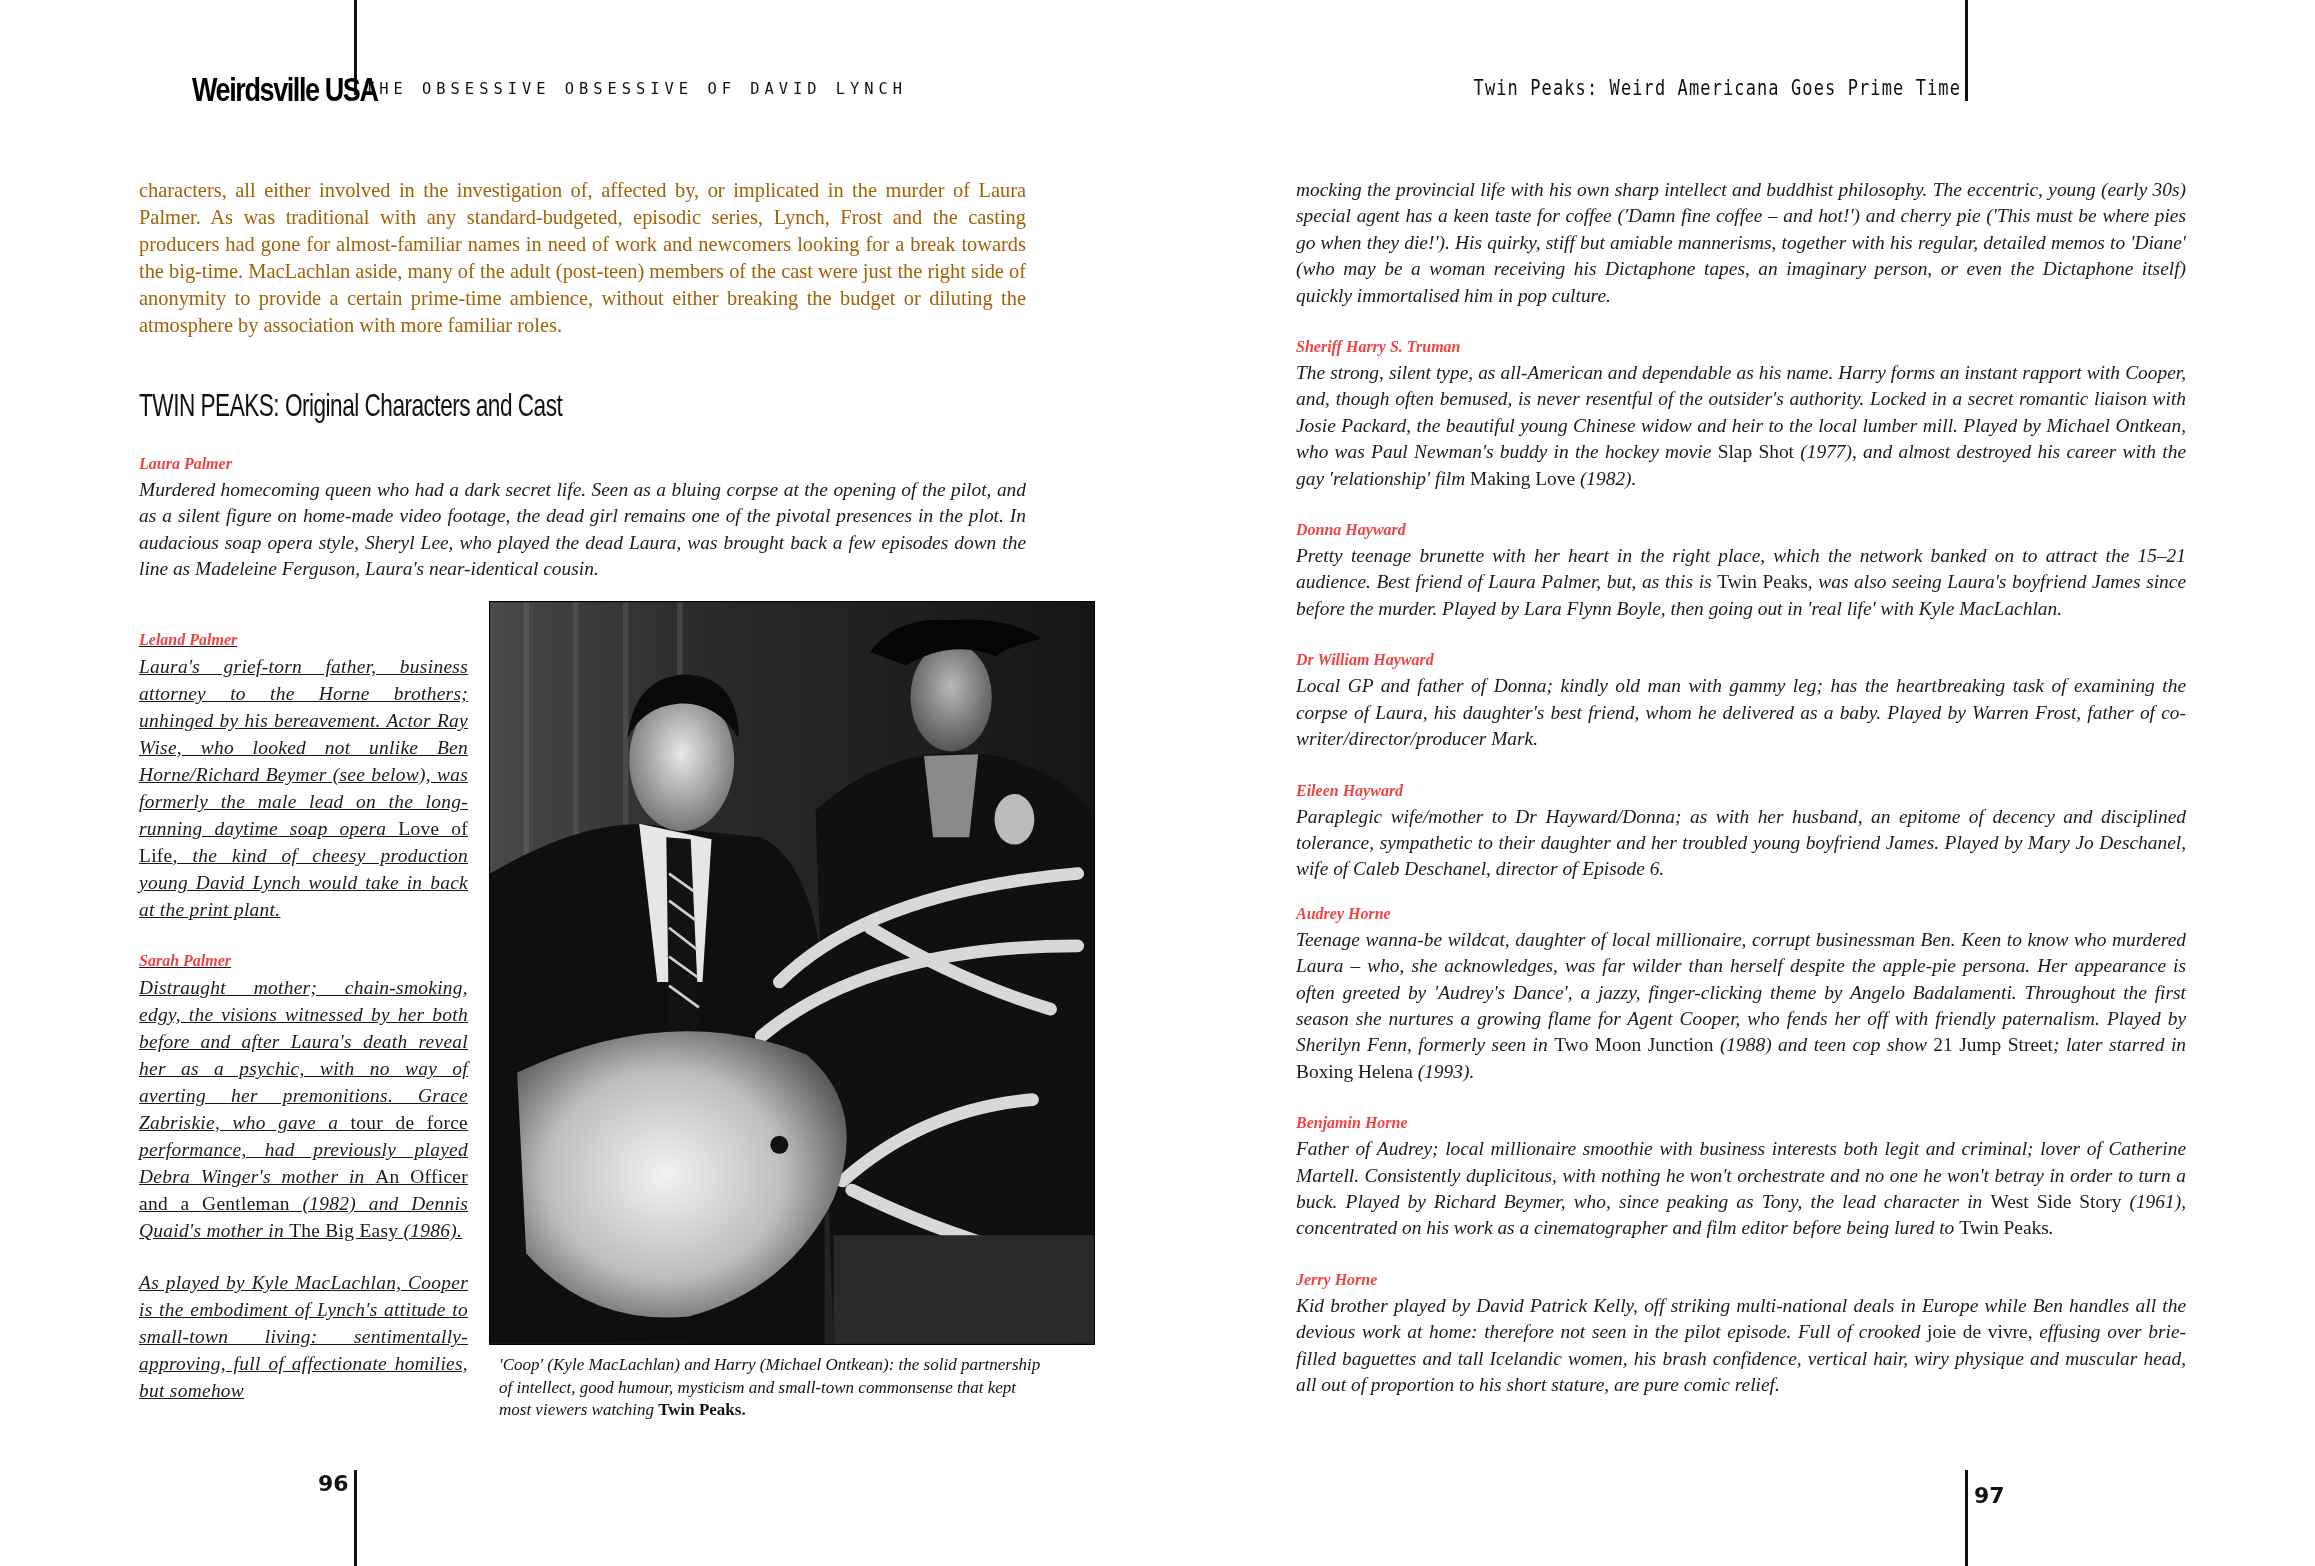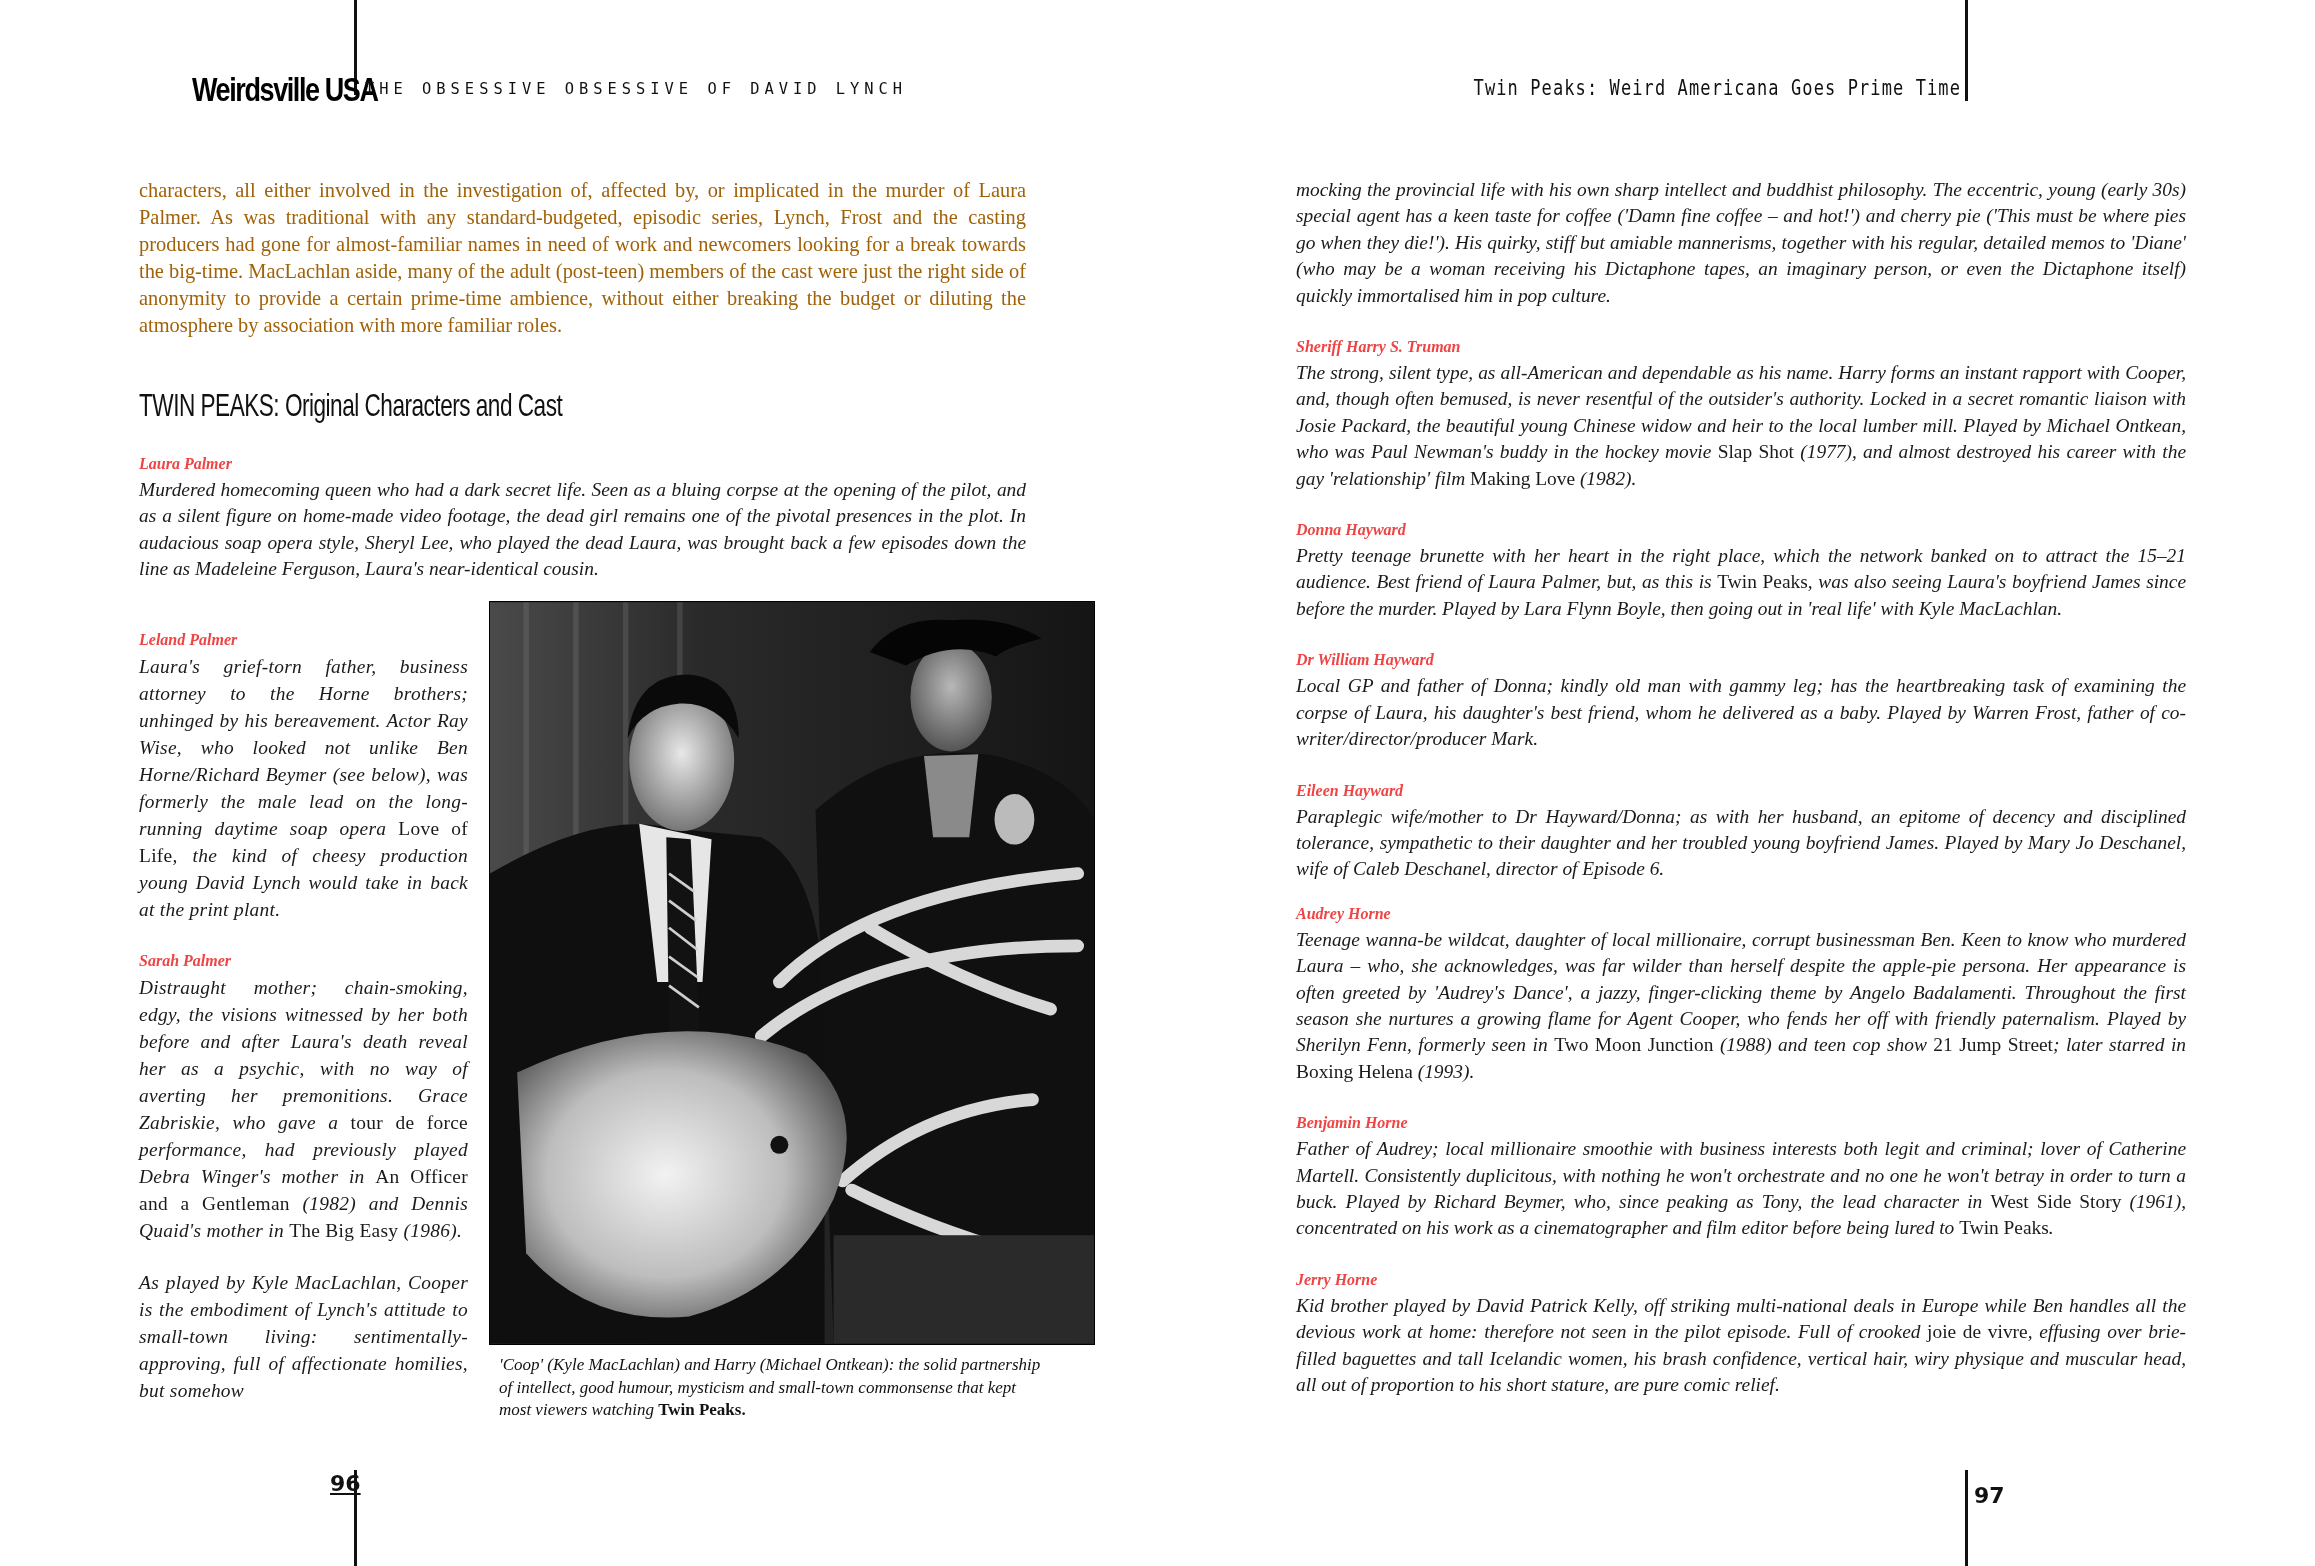--- a/index.html
+++ b/index.html
@@ -33,33 +33,33 @@
 
 <div class="rule" style="left:354px; top:0; height:95px;"></div>
 <div class="rule" style="left:1965px; top:0; height:101px;"></div>
 <div class="rule" style="left:354px; top:1470px; height:97px;"></div>
 <div class="rule" style="left:1965px; top:1470px; height:97px;"></div>
 
 <div class="hdr-logo">Weirdsville USA</div>
 <div class="hdr-sub">THE OBSESSIVE OBSESSIVE OF DAVID LYNCH</div>
 <div class="hdr-right">Twin Peaks: Weird Americana Goes Prime Time</div>
 
-<div class="page-num" style="left:330px;text-decoration:underline;">96</div>
+<div class="page-num" style="left:318px;">96</div>
 <div class="page-num" style="left:1974px;margin-top:12px;">97</div>
 
 <div class="col" style="left:139px; top:177px; width:887px;">
   <p class="body-p">characters, all either involved in the investigation of, affected by, or implicated in the murder of Laura Palmer. As was traditional with any standard-budgeted, episodic series, Lynch, Frost and the casting producers had gone for almost-familiar names in need of work and newcomers looking for a break towards the big-time. MacLachlan aside, many of the adult (post-teen) members of the cast were just the right side of anonymity to provide a certain prime-time ambience, without either breaking the budget or diluting the atmosphere by association with more familiar roles.</p>
   <h2 class="section-title" style="margin-top:50px;">TWIN PEAKS: Original Characters and Cast</h2>
   <div class="entry" style="margin-top:36px;">
     <p class="entry-name">Laura Palmer</p>
     <p class="entry-text">Murdered homecoming queen who had a dark secret life. Seen as a bluing corpse at the opening of the pilot, and as a silent figure on home-made video footage, the dead girl remains one of the pivotal presences in the plot. In audacious soap opera style, Sheryl Lee, who played the dead Laura, was brought back a few episodes down the line as Madeleine Ferguson, Laura's near-identical cousin.</p>
   </div>
 </div>
 
-<div class="col narrow" style="left:139px; top:627px; width:329px;">
+<div class="col narrow" style="left:139px; top:627px; width:329px;text-decoration:underline;">
   <div class="entry">
     <p class="entry-name">Leland Palmer</p>
     <p class="entry-text"><span>Laura's grief-torn father, business attorney to the Horne brothers; unhinged by his bereavement. Actor Ray Wise, who looked not unlike Ben Horne/Richard Beymer (see below), was formerly the male lead on the long-running daytime soap opera </span><span class="up">Love of Life</span><span>, the kind of cheesy production young David Lynch would take in back at the print plant.</span></p>
   </div>
   <div class="entry" style="margin-top:25px;">
     <p class="entry-name">Sarah Palmer</p>
     <p class="entry-text"><span>Distraught mother; chain-smoking, edgy, the visions witnessed by her both before and after Laura's death reveal her as a psychic, with no way of averting her premonitions. Grace Zabriskie, who gave a </span><span class="up">tour de force</span><span> performance, had previously played Debra Winger's mother in </span><span class="up">An Officer and a Gentleman</span><span> (1982) and Dennis Quaid's mother in </span><span class="up">The Big Easy</span><span> (1986).</span></p>
   </div>
   <div class="entry" style="margin-top:25px;">
     <p class="entry-text">As played by Kyle MacLachlan, Cooper is the embodiment of Lynch's attitude to small-town living: sentimentally-approving, full of affectionate homilies, but somehow</p>

